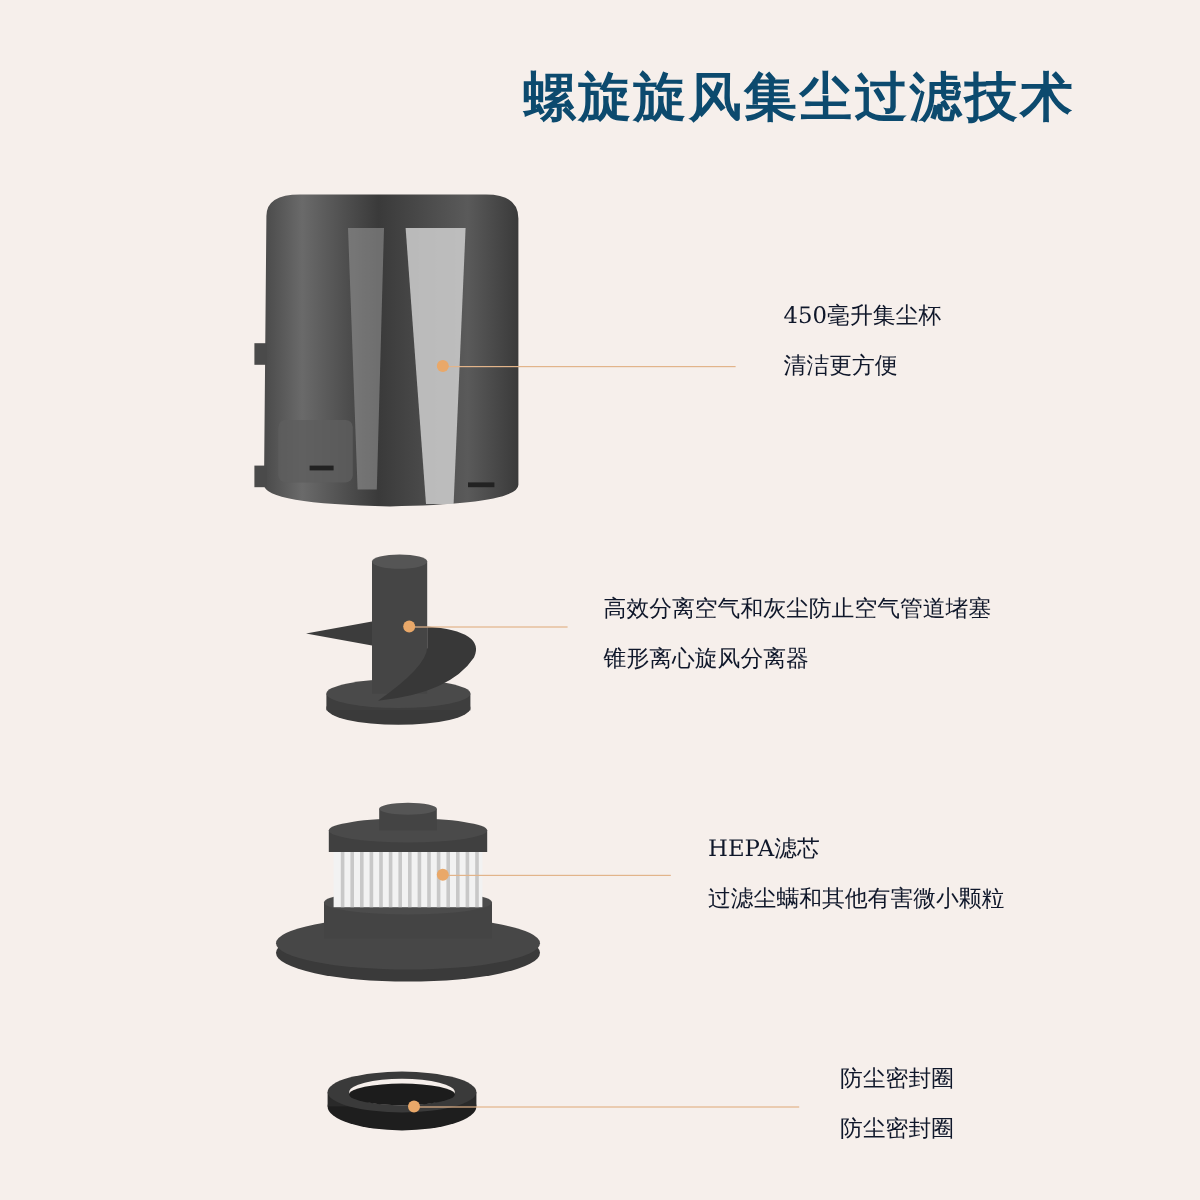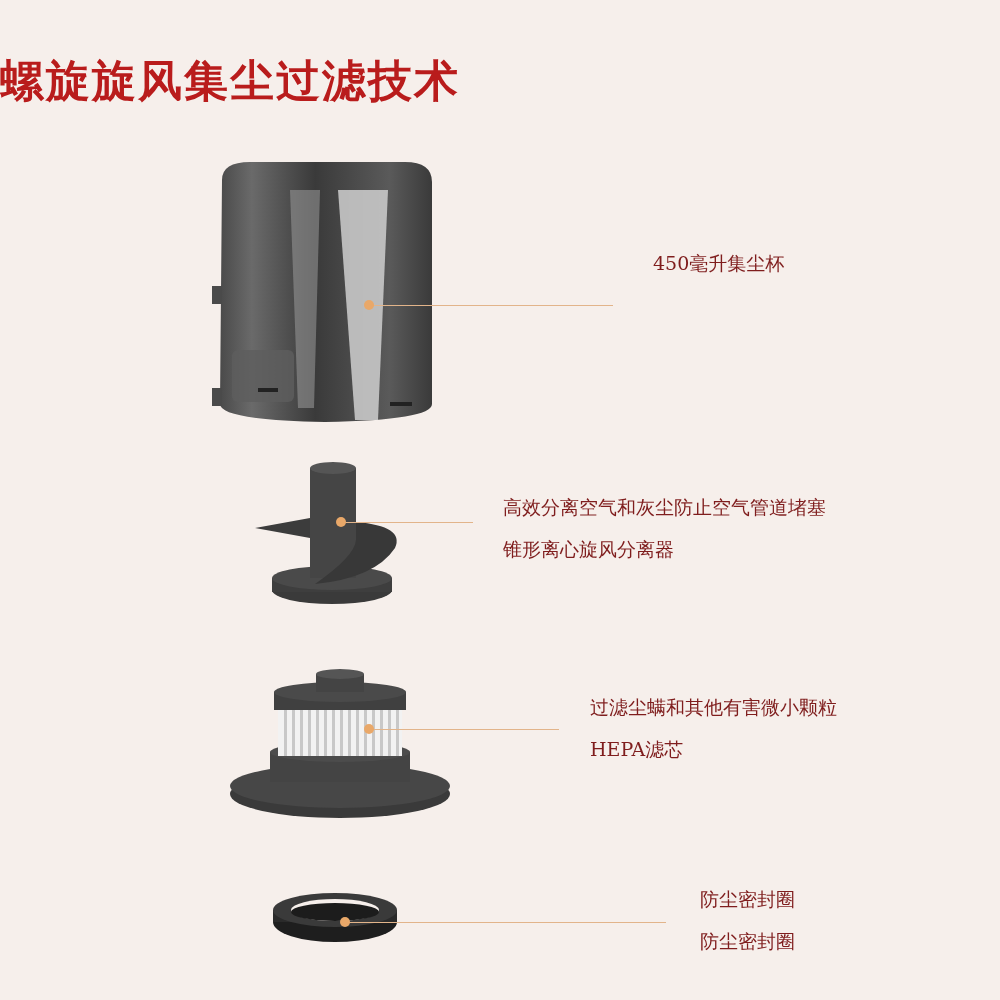--- a/index.html
+++ b/index.html
@@ -1,21 +1,21 @@
 <!DOCTYPE html>
 <html><head>
 <meta charset="utf-8">
 <style>
   html,body{margin:0;padding:0;}
   body{width:1000px;height:1000px;background:#f6efeb;position:relative;overflow:hidden;font-family:"DejaVu Serif","Liberation Serif",serif;color:#1a1a1a;}
-  .title{position:absolute;left:0;top:52px;width:896px;text-align:left;font-size:44px;font-weight:bold;letter-spacing:2px;color:#b91c1c;}
+  .title{position:absolute;left:0;top:52px;width:896px;text-align:right;font-size:44px;font-weight:bold;letter-spacing:2px;color:#0c4a6e;}
   .part{position:absolute;}
   .leader{position:absolute;height:1px;background:#e2b48a;}
   .dot{position:absolute;width:10px;height:10px;border-radius:50%;background:#e9a869;}
-  .caption{position:absolute;font-size:19px;line-height:42px;color:#7f1d1d;white-space:nowrap;}
+  .caption{position:absolute;font-size:19px;line-height:42px;color:#0f172a;white-space:nowrap;}
   .caption div{height:42px;}
   svg{display:block;}
 </style>
 </head>
 <body>
 
 <div class="title">螺旋旋风集尘过滤技术</div>
 
 <div class="part" style="left:210px;top:158px;width:230px;height:270px;">
   <svg width="230" height="270" viewBox="0 0 230 270">
@@ -35,20 +35,21 @@
     <rect x="48" y="230" width="20" height="4" fill="#222"></rect>
     <rect x="180" y="244" width="22" height="4" fill="#222"></rect>
     <rect x="2" y="128" width="10" height="18" fill="#4a4a4a"></rect>
     <rect x="2" y="230" width="10" height="18" fill="#4a4a4a"></rect>
   </svg>
 </div>
 <div class="leader" style="left:373px;top:305px;width:240px;"></div>
 <div class="dot" style="left:364px;top:300px;"></div>
 <div class="caption" style="left:653px;top:242px;">
   <div>450毫升集尘杯</div>
+  <div>清洁更方便</div>
 </div>
 
 <div class="part" style="left:255px;top:460px;width:160px;height:148px;">
   <svg width="160" height="148" viewBox="0 0 160 148">
     <ellipse cx="77" cy="130" rx="60" ry="14" fill="#3a3a3a"></ellipse>
     <rect x="17" y="118" width="120" height="14" fill="#3e3e3e"></rect>
     <ellipse cx="77" cy="118" rx="60" ry="12" fill="#4a4a4a"></ellipse>
     <rect x="55" y="8" width="46" height="110" fill="#454545"></rect>
     <ellipse cx="78" cy="8" rx="23" ry="6" fill="#555"></ellipse>
     <path d="M0 68 L55 58 L55 78 Z" fill="#3c3c3c"></path>
@@ -88,22 +89,22 @@
     </g>
     <rect x="46" y="24" width="132" height="18" fill="#404040"></rect>
     <ellipse cx="112" cy="24" rx="66" ry="10" fill="#4a4a4a"></ellipse>
     <rect x="88" y="6" width="48" height="18" fill="#444"></rect>
     <ellipse cx="112" cy="6" rx="24" ry="5" fill="#555"></ellipse>
   </svg>
 </div>
 <div class="leader" style="left:373px;top:729px;width:186px;"></div>
 <div class="dot" style="left:364px;top:724px;"></div>
 <div class="caption" style="left:590px;top:686px;">
+  <div>HEPA滤芯</div>
   <div>过滤尘螨和其他有害微小颗粒</div>
-  <div>HEPA滤芯</div>
 </div>
 
 <div class="part" style="left:270px;top:892px;width:130px;height:52px;">
   <svg width="130" height="52" viewBox="0 0 130 52">
     <ellipse cx="65" cy="30" rx="62" ry="20" fill="#1e1e1e"></ellipse>
     <rect x="3" y="18" width="124" height="12" fill="#2a2a2a"></rect>
     <ellipse cx="65" cy="18" rx="62" ry="17" fill="#3a3a3a"></ellipse>
     <ellipse cx="65" cy="18" rx="44" ry="11" fill="#f6efeb"></ellipse>
     <ellipse cx="65" cy="20" rx="44" ry="9" fill="#1c1c1c"></ellipse>
   </svg>

